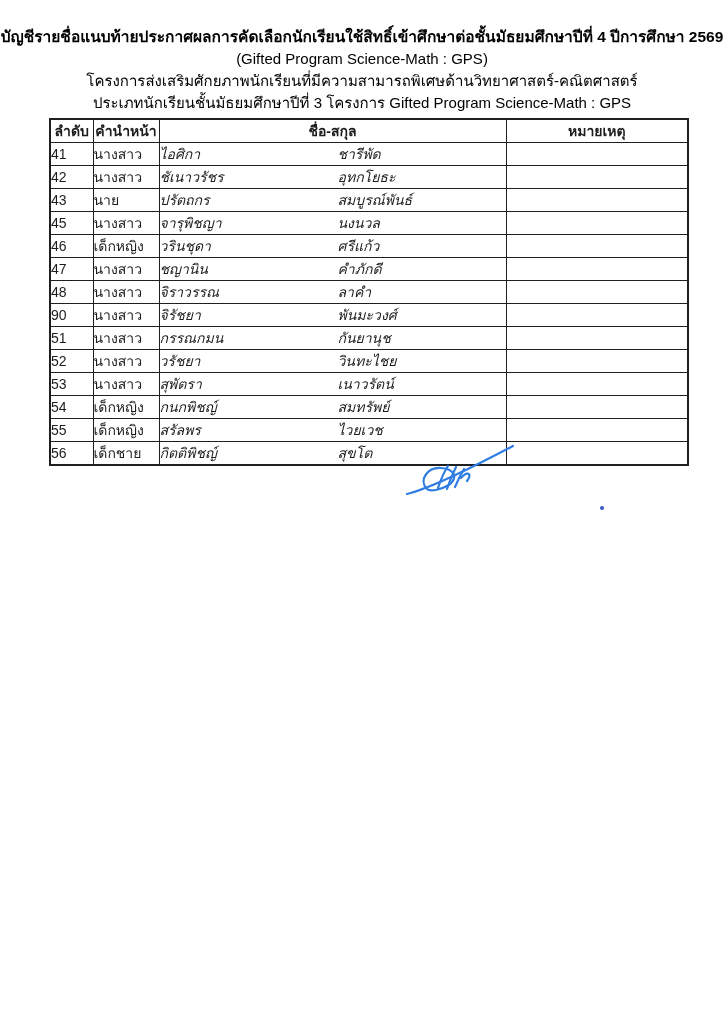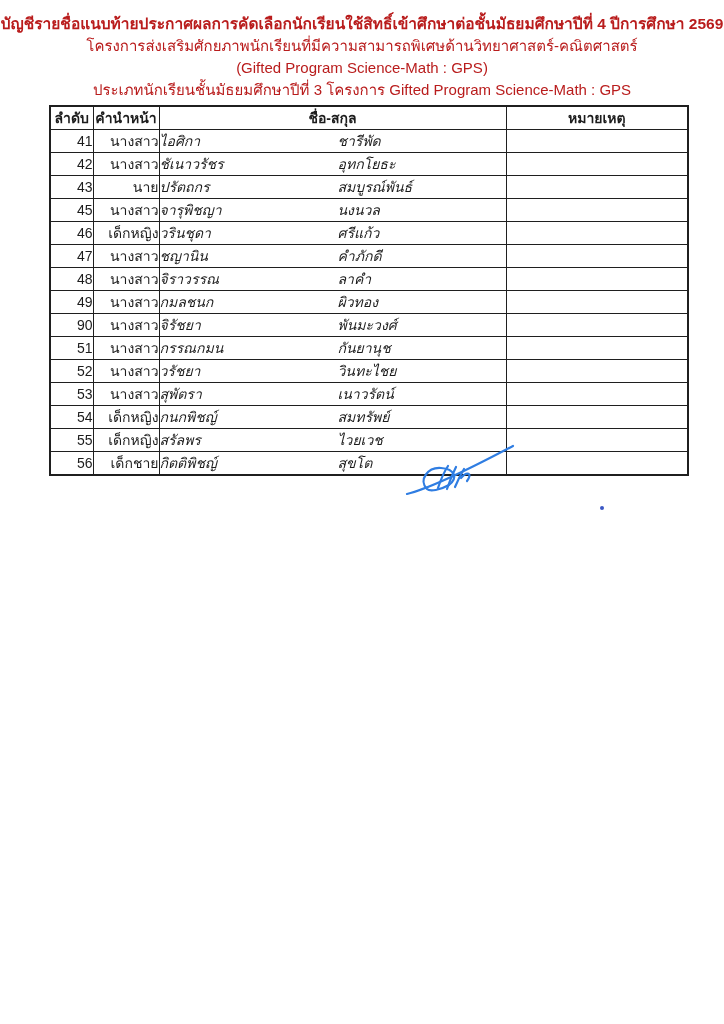--- a/index.html
+++ b/index.html
@@ -5,25 +5,25 @@
   * { margin:0; padding:0; box-sizing:border-box; }
   html,body { background:#ffffff; }
   body {
     width:724px; height:1024px;
     position:relative;
     font-family:"Liberation Sans", sans-serif;
     color:#1c1c1c;
     overflow:hidden;
   }
   .doc-header {
-    padding-top:13px;
+    padding-top:26px;
     text-align:center;
     line-height:22px;
     font-size:15px;
-    color:#b91c1c;
+    color:#000000;
   }
   .doc-header .line-bold { font-weight:bold; font-size:15.5px; }
   table.roster {
     border-collapse:collapse;
     table-layout:fixed;
     width:638px;
     margin:4px 0 0 49px;
     border:2px solid #1f1f1f;
   }
   table.roster th, table.roster td {
@@ -33,21 +33,21 @@
     padding:0;
     vertical-align:middle;
     white-space:nowrap;
     overflow:hidden;
   }
   table.roster th { font-weight:bold; text-align:center; }
   .col-no     { width:43px;  }
   .col-prefix { width:66px;  }
   .col-name   { width:347px; }
   .col-remark { width:182px; }
-  td.cell-no, td.cell-prefix { text-align:right; }
+  td.cell-no, td.cell-prefix { text-align:left; }
   td.cell-name { text-align:left; padding-left:5px;font-style:italic; }
   .fname { display:inline-block; width:178px; }
   .signature-ink {
     position:absolute;
     left:405px; top:443px;
     width:110px; height:54px;
     pointer-events:none;
   }
   .ink-dot {
     position:absolute;
@@ -55,22 +55,22 @@
     width:4px; height:4px;
     border-radius:50%;
     background:#3a57c4;
   }
 </style>
 </head>
 <body>
 
 <div class="doc-header">
   <div class="line-bold">บัญชีรายชื่อแนบท้ายประกาศผลการคัดเลือกนักเรียนใช้สิทธิ์เข้าศึกษาต่อชั้นมัธยมศึกษาปีที่ 4 ปีการศึกษา 2569</div>
+  <div>(Gifted Program Science-Math : GPS)</div>
   <div>โครงการส่งเสริมศักยภาพนักเรียนที่มีความสามารถพิเศษด้านวิทยาศาสตร์-คณิตศาสตร์</div>
-  <div>(Gifted Program Science-Math : GPS)</div>
   <div>ประเภทนักเรียนชั้นมัธยมศึกษาปีที่ 3 โครงการ Gifted Program Science-Math : GPS</div>
 </div>
 
 <table class="roster">
   <colgroup>
     <col class="col-no">
       <col class="col-prefix">
       <col class="col-name">
       <col class="col-remark">
   </colgroup>
@@ -119,26 +119,20 @@
         <td class="cell-name"><span class="fname">ชญานิน</span><span>คำภักดี</span></td>
         <td class="cell-remark"></td>
       </tr>
       <tr>
         <td class="cell-no">48</td>
         <td class="cell-prefix">นางสาว</td>
         <td class="cell-name"><span class="fname">จิราวรรณ</span><span>ลาคำ</span></td>
         <td class="cell-remark"></td>
       </tr>
       <tr>
-        <td class="cell-no">49</td>
-        <td class="cell-prefix">นางสาว</td>
-        <td class="cell-name"><span class="fname">กมลชนก</span><span>ผิวทอง</span></td>
-        <td class="cell-remark"></td>
-      </tr>
-      <tr>
         <td class="cell-no">90</td>
         <td class="cell-prefix">นางสาว</td>
         <td class="cell-name"><span class="fname">จิรัชยา</span><span>พันมะวงศ์</span></td>
         <td class="cell-remark"></td>
       </tr>
       <tr>
         <td class="cell-no">51</td>
         <td class="cell-prefix">นางสาว</td>
         <td class="cell-name"><span class="fname">กรรณกมน</span><span>กันยานุช</span></td>
         <td class="cell-remark"></td>

